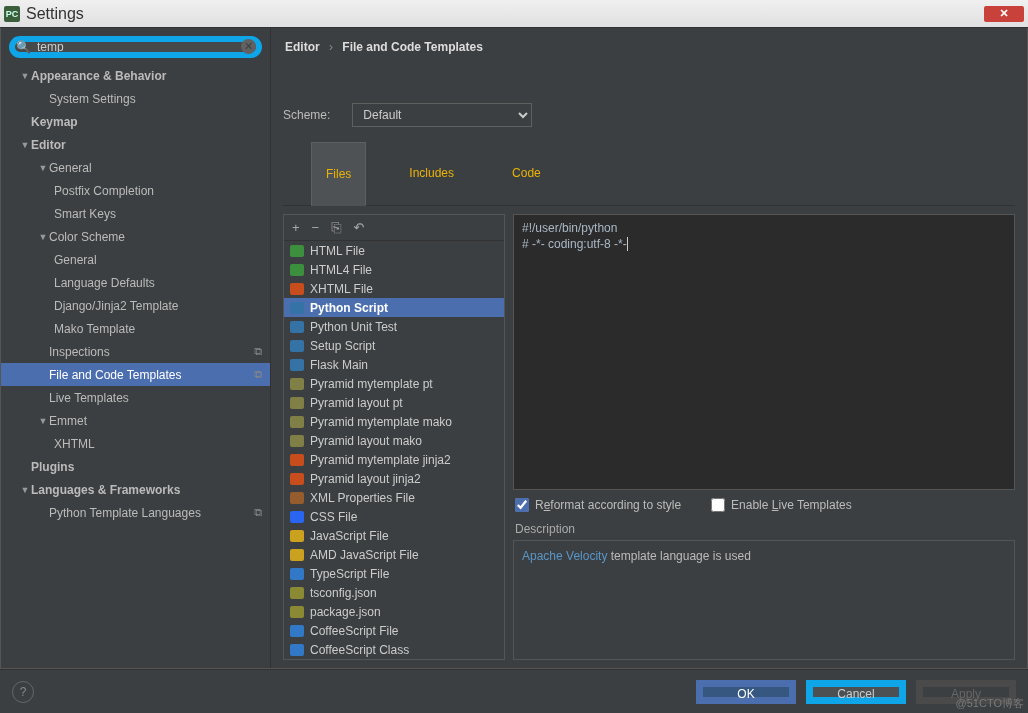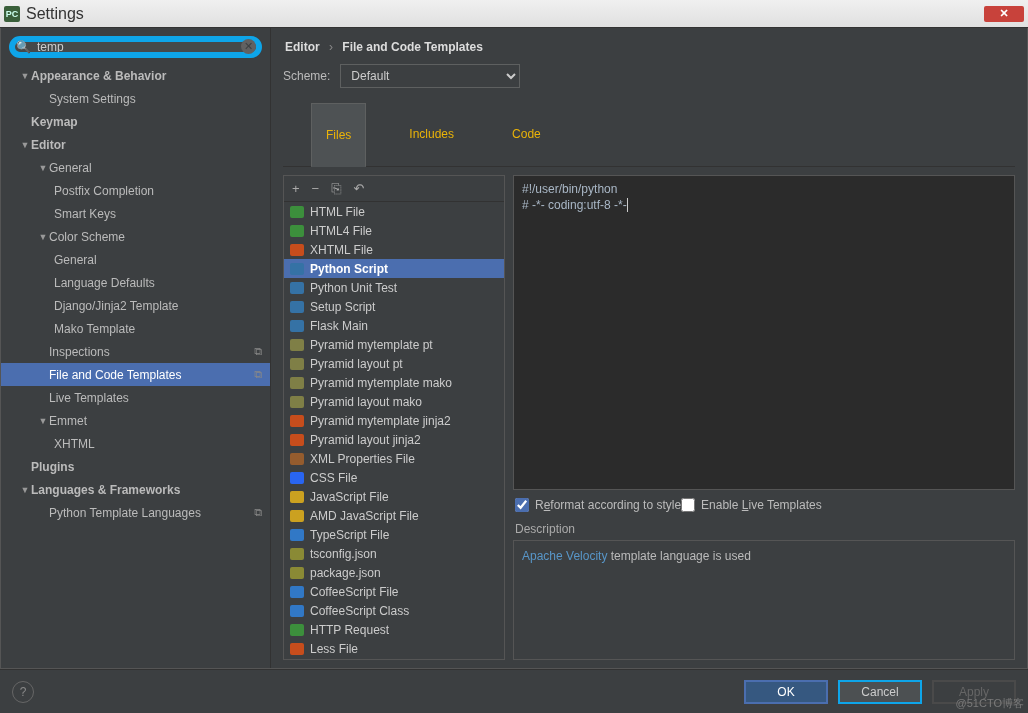--- a/index.html
+++ b/index.html
@@ -25,21 +25,21 @@
 .tree-item.selected { background:#4b6eaf; color:#fff;}
 .tree-item .tw { width:12px; text-align:center; font-size:9px; color:#999;}
 .tree-item.bold { font-weight:bold;}
 .tree-item .badge { margin-left:auto; color:#888; font-size:11px;}
 .ind1 { padding-left:18px;} .ind2 { padding-left:36px;} .ind3 { padding-left:41px;}
 
 
 .content { flex:1; display:flex; flex-direction:column; padding:8px 12px 0 12px; overflow:hidden;}
 .breadcrumb { font-weight:bold; color:#ddd; margin:4px 0 10px 2px;}
 .breadcrumb .sep { color:#888; margin:0 6px; font-weight:normal;}
-.scheme-row { display:flex; align-items:center; gap:10px; margin-bottom:14px;}
+.scheme-row { display:flex; align-items:center; gap:22px; margin-bottom:14px;margin-top:39px;}
 .scheme-row label { color:#bbb;}
 .scheme-row select { background:#3c3f41; border:1px solid #5e6060; color:#ccc; height:24px; width:180px; padding:0 6px;}
 
 .tabs { border-bottom:1px solid #323232; display:flex; gap:0; }
 .tab { padding:24px 14px; color:#eab308; cursor:pointer; border:1px solid transparent; border-bottom:none; background:#3c3f41;margin-left:28px;}
 .tab.active { background:#4e5254; border:1px solid #5e6060; border-bottom:1px solid #4e5254; position:relative; top:1px;}
 
 .panel { flex:1; display:flex; gap:8px; margin-top:8px; overflow:hidden;}
 .tpl-list-wrap { width:222px; display:flex; flex-direction:column; border:1px solid #555; background:#3c3f41;}
 .toolbar { height:26px; display:flex; align-items:center; gap:12px; padding:0 8px; border-bottom:1px solid #323232; background:#3c3f41;}
@@ -47,33 +47,33 @@
 .tpl-list { flex:1; overflow-y:auto;}
 .tpl-item { display:flex; align-items:center; height:19px; padding:0 6px; gap:6px; cursor:pointer; color:#ccc; white-space:nowrap;}
 .tpl-item.selected { background:#4b6eaf; color:#fff; font-weight:bold;}
 .tpl-item .ficon { width:14px; height:12px; border-radius:2px; flex-shrink:0; font-size:8px; display:flex; align-items:center; justify-content:center; color:#fff;}
 
 .right-col { flex:1; display:flex; flex-direction:column; overflow:hidden;}
 .editor { flex:1; background:#2b2b2b; border:1px solid #555; padding:4px 8px; font-family:Consolas,monospace; font-size:14px; color:#a9b7c6; white-space:pre; overflow:auto; position:relative;}
 .editor .cursor { border-right:1px solid #ccc; animation:blink 1s infinite;}
 @keyframes blink {50%{opacity:0;}}
 
-.opts { display:flex; margin:8px 2px; align-items:center; color:#bbb;}
+.opts { display:flex; gap:30px; margin:8px 2px; align-items:center; color:#bbb;}
 .opts label { display:flex; align-items:center; gap:6px; cursor:pointer;}
 .opts input[type=checkbox]{ width:14px; height:14px; accent-color:#4b6eaf;}
 .opts .ul { text-decoration:underline;}
 
 .desc-label { color:#aaa; margin:2px 2px 4px 2px;}
 .desc-box { border:1px solid #555; background:#3c3f41; padding:8px; height:120px; overflow:auto; color:#bbb;}
 .desc-box a { color:#5896c8; text-decoration:none;}
 
 .footer { height:44px; border-top:1px solid #323232; display:flex; align-items:center; padding:0 12px; gap:10px;}
 .footer .help { width:22px; height:22px; border-radius:50%; border:1px solid #666; color:#888; text-align:center; line-height:20px; cursor:pointer;}
 .footer .spacer{flex:1;}
-.footer button { width:84px; height:24px; background:#4c5052; border:2px solid #0ea5e9; color:#ccc; cursor:pointer;}
+.footer button { width:100px; height:24px; background:#4c5052; border:7px solid #0ea5e9; color:#ccc; cursor:pointer;}
 .footer button.primary { background:#365880; border-color:#4b6eaf; color:#fff;}
 .footer button:disabled { color:#666; border-color:#4a4a4a; background:#3c3f41;}
 
 .watermark { position:fixed; right:4px; bottom:2px; color:#7a7a7a; font-size:11px; pointer-events:none;}
 
 
 ::-webkit-scrollbar{width:10px;height:10px;}
 ::-webkit-scrollbar-track{background:#3c3f41;}
 ::-webkit-scrollbar-thumb{background:#5b5f61;border-radius:2px;}
 </style>

